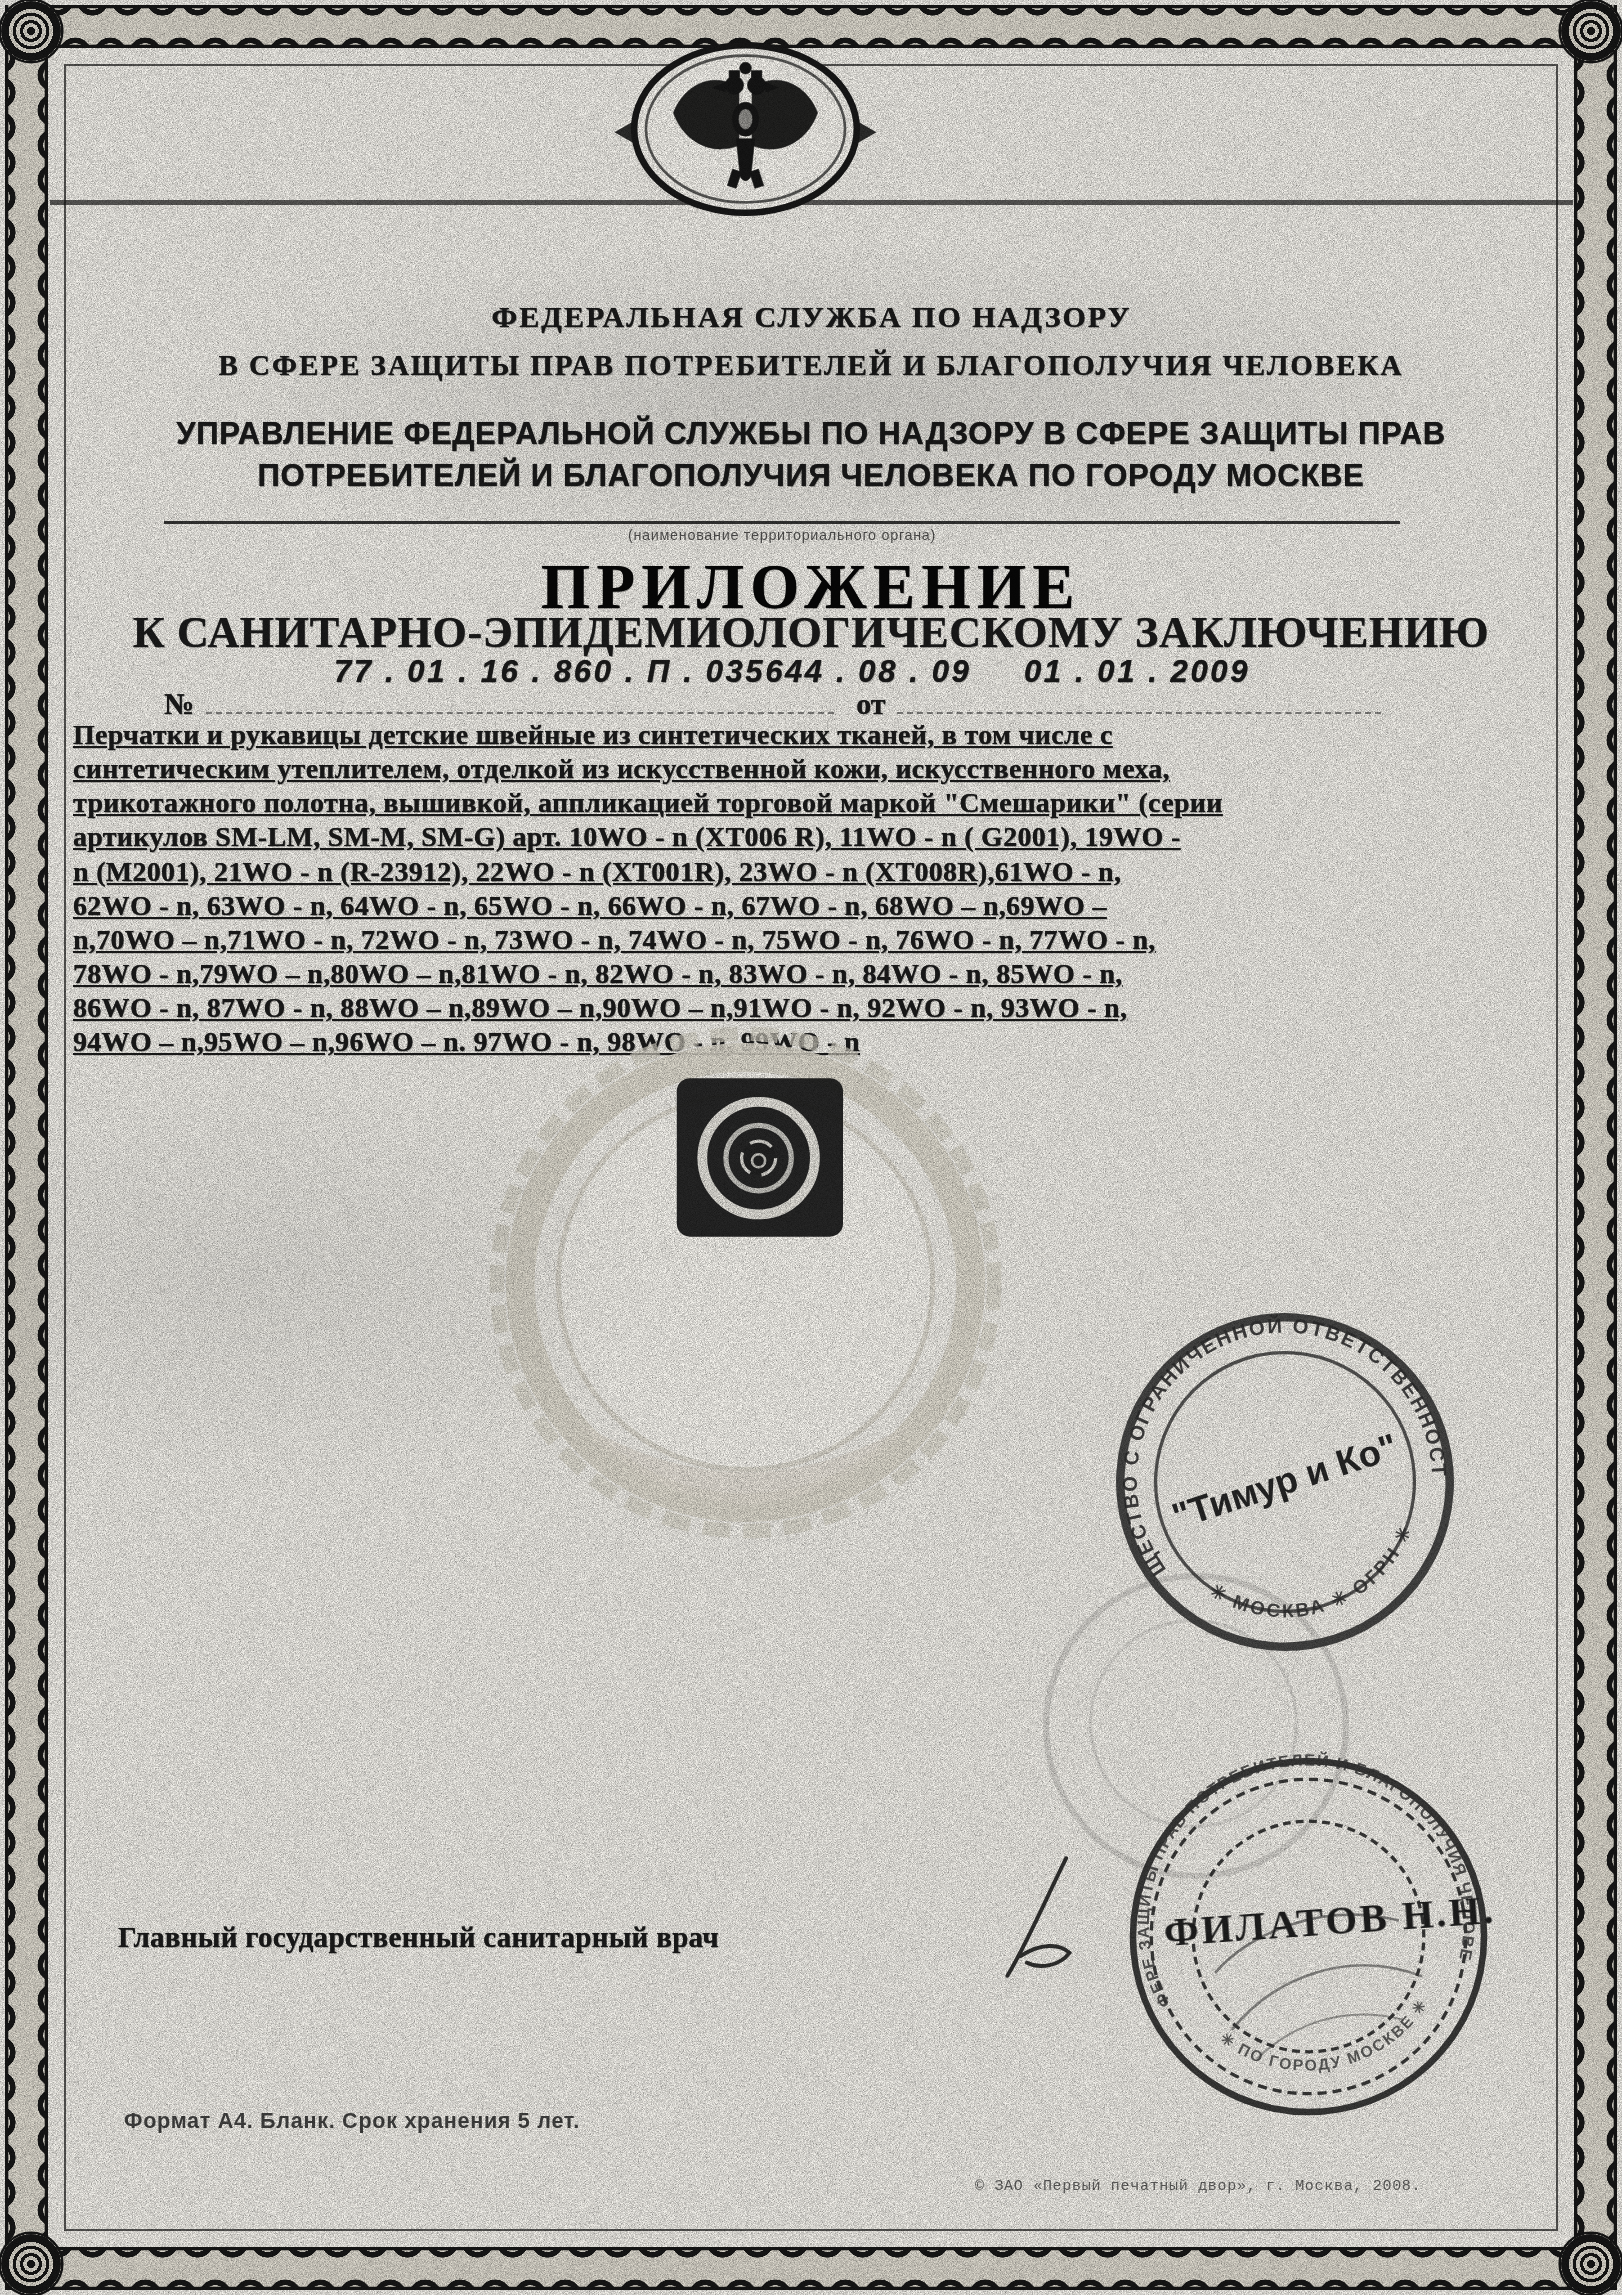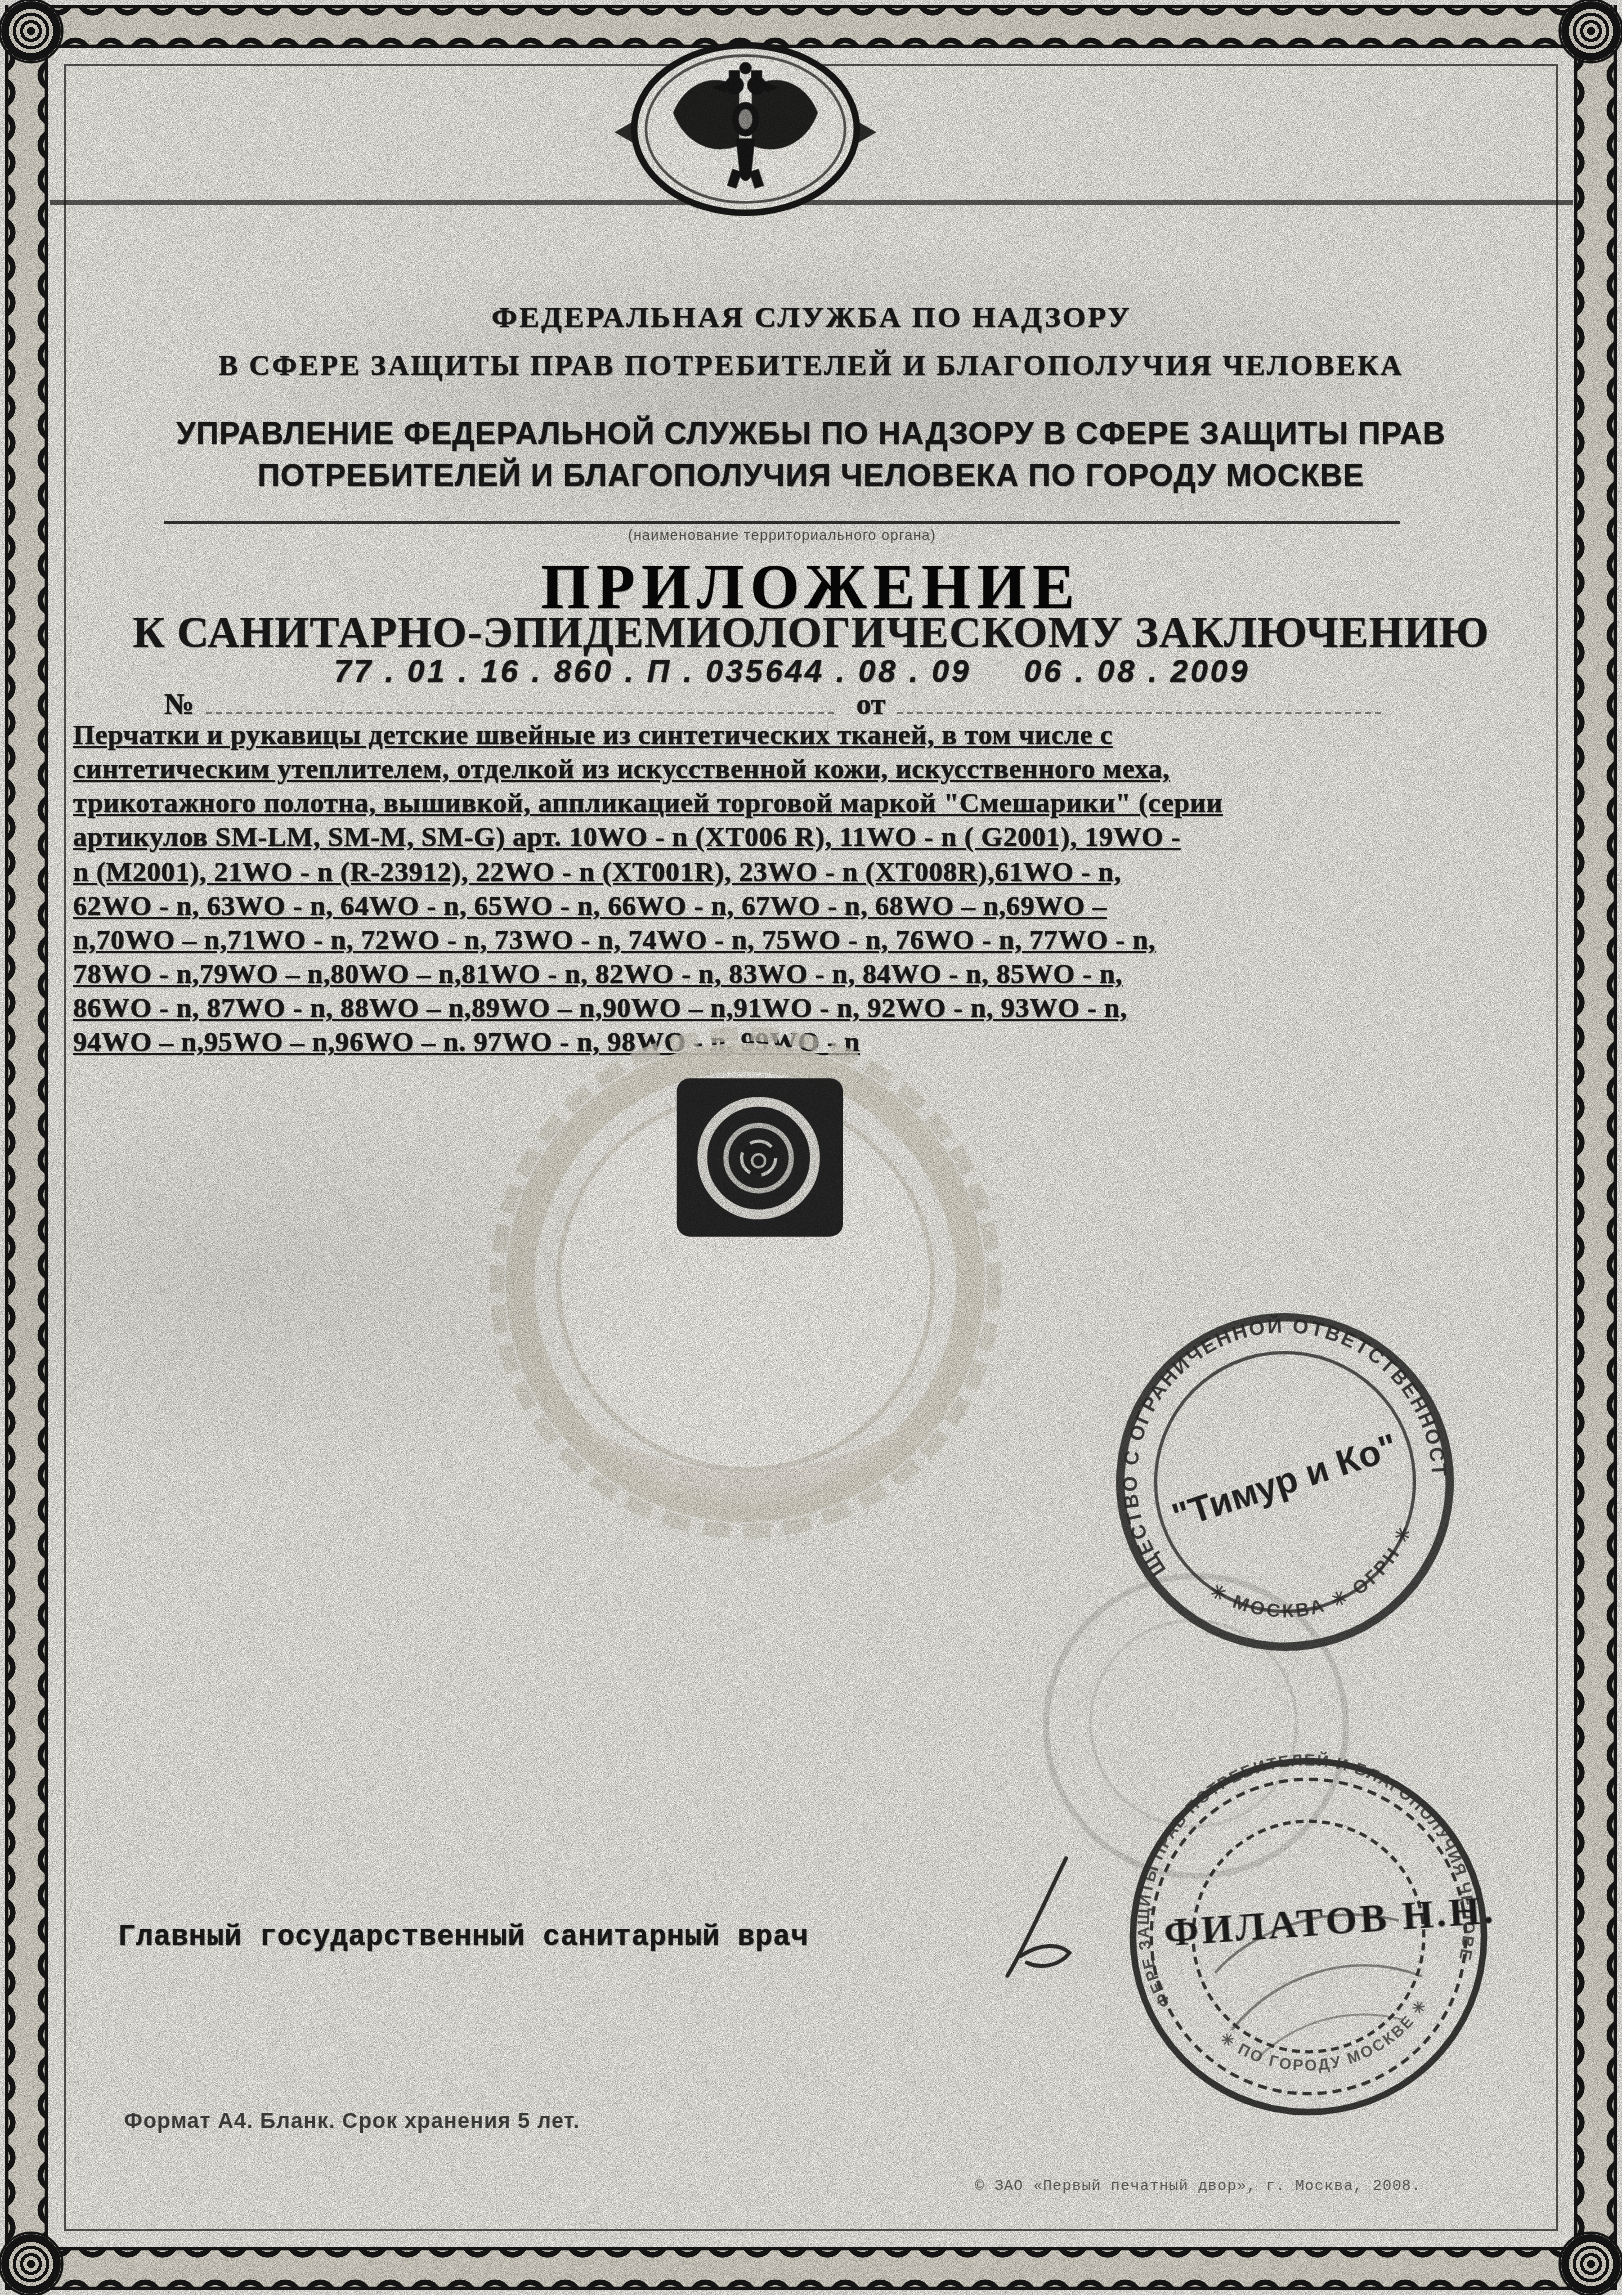--- a/index.html
+++ b/index.html
@@ -55,21 +55,21 @@
   .title2{font-size:44px;font-weight:700;letter-spacing:0.7px;filter:blur(0.3px);}
   .numrow{font-family:"Liberation Sans",sans-serif;font-weight:700;font-style:italic;font-size:31px;letter-spacing:2.6px;filter:blur(0.3px);}
   .dotted{display:inline-block;border-bottom:2px dashed rgba(40,40,40,.55);height:26px;}
   .nolabel{font-size:30px;font-weight:700;}
   .bodytext{
     font-size:28px;line-height:1.22;font-weight:700;
     white-space:pre-line;letter-spacing:0.3px;
     filter:blur(0.2px);
     text-decoration:underline;
   }
-  .sigline{font-size:29px;font-weight:700;letter-spacing:0.3px;filter:blur(0.3px);font-family:Liberation Mono, monospace;}
+  .sigline{font-size:29px;font-weight:700;letter-spacing:0.3px;filter:blur(0.3px);}
   .footer-note{font-family:"Liberation Sans",sans-serif;font-size:21.6px;font-weight:700;color:rgba(35,35,35,.85);letter-spacing:0.7px;filter:blur(0.4px);}
   .fineprint{font-family:Liberation Mono, monospace;font-size:15px;color:rgba(60,60,60,.8);filter:blur(0.5px);letter-spacing:0.7px;}
   
   .ghost-ring{border-radius:50%;border:6.5px solid rgba(60,60,60,.16);}
   .ghost-ring-inner{border-radius:50%;border:3.9px solid rgba(60,60,60,.12);}
   
   .grain{position:absolute;left:0;top:0;width:100%;height:100%;pointer-events:none;opacity:.45;mix-blend-mode:multiply;}
   .shade{position:absolute;pointer-events:none;}
 </style>
 </head>
@@ -118,21 +118,21 @@
   <div class="abs center hdr-sans ink" style="left:65px;top:458px;width:1492px;font-size:31px">ПОТРЕБИТЕЛЕЙ И БЛАГОПОЛУЧИЯ ЧЕЛОВЕКА ПО ГОРОДУ МОСКВЕ</div>
 
   <div class="rule abs" style="left:164px;top:521px;width:1236px;height:3.3px"></div>
   <div class="abs center caption" style="left:164px;top:527px;width:1236px">(наименование территориального органа)</div>
 
   <div class="abs center title1 ink" style="left:65px;top:551px;width:1492px">ПРИЛОЖЕНИЕ</div>
   <div class="abs center title2 ink" style="left:65px;top:607px;width:1492px">К САНИТАРНО-ЭПИДЕМИОЛОГИЧЕСКОМУ ЗАКЛЮЧЕНИЮ</div>
 
   <div class="abs" style="left:334px;top:654px;width:916px;display:flex;justify-content:space-between">
     <span class="numrow ink">77 . 01 . 16 . 860 . П . 035644 . 08 . 09</span>
-    <span class="numrow ink">06 . 08 . 2009</span>
+    <span class="numrow ink">01 . 01 . 2009</span>
   </div>
   <div class="abs" style="left:164px;top:686px;width:1243px">
     <span class="nolabel ink">№</span>
     <span class="dotted" style="width:628px;margin-left:9.2px"></span>
     <span class="nolabel ink soft" style="margin-left:19.6px">от</span>
     <span class="dotted" style="width:484px;margin-left:9.2px"></span>
   </div>
 
   <div class="abs bodytext ink" style="left:73px;top:718px;width:1505px">Перчатки и рукавицы детские швейные из синтетических тканей, в том числе с
 синтетическим утеплителем, отделкой из искусственной кожи, искусственного меха,

